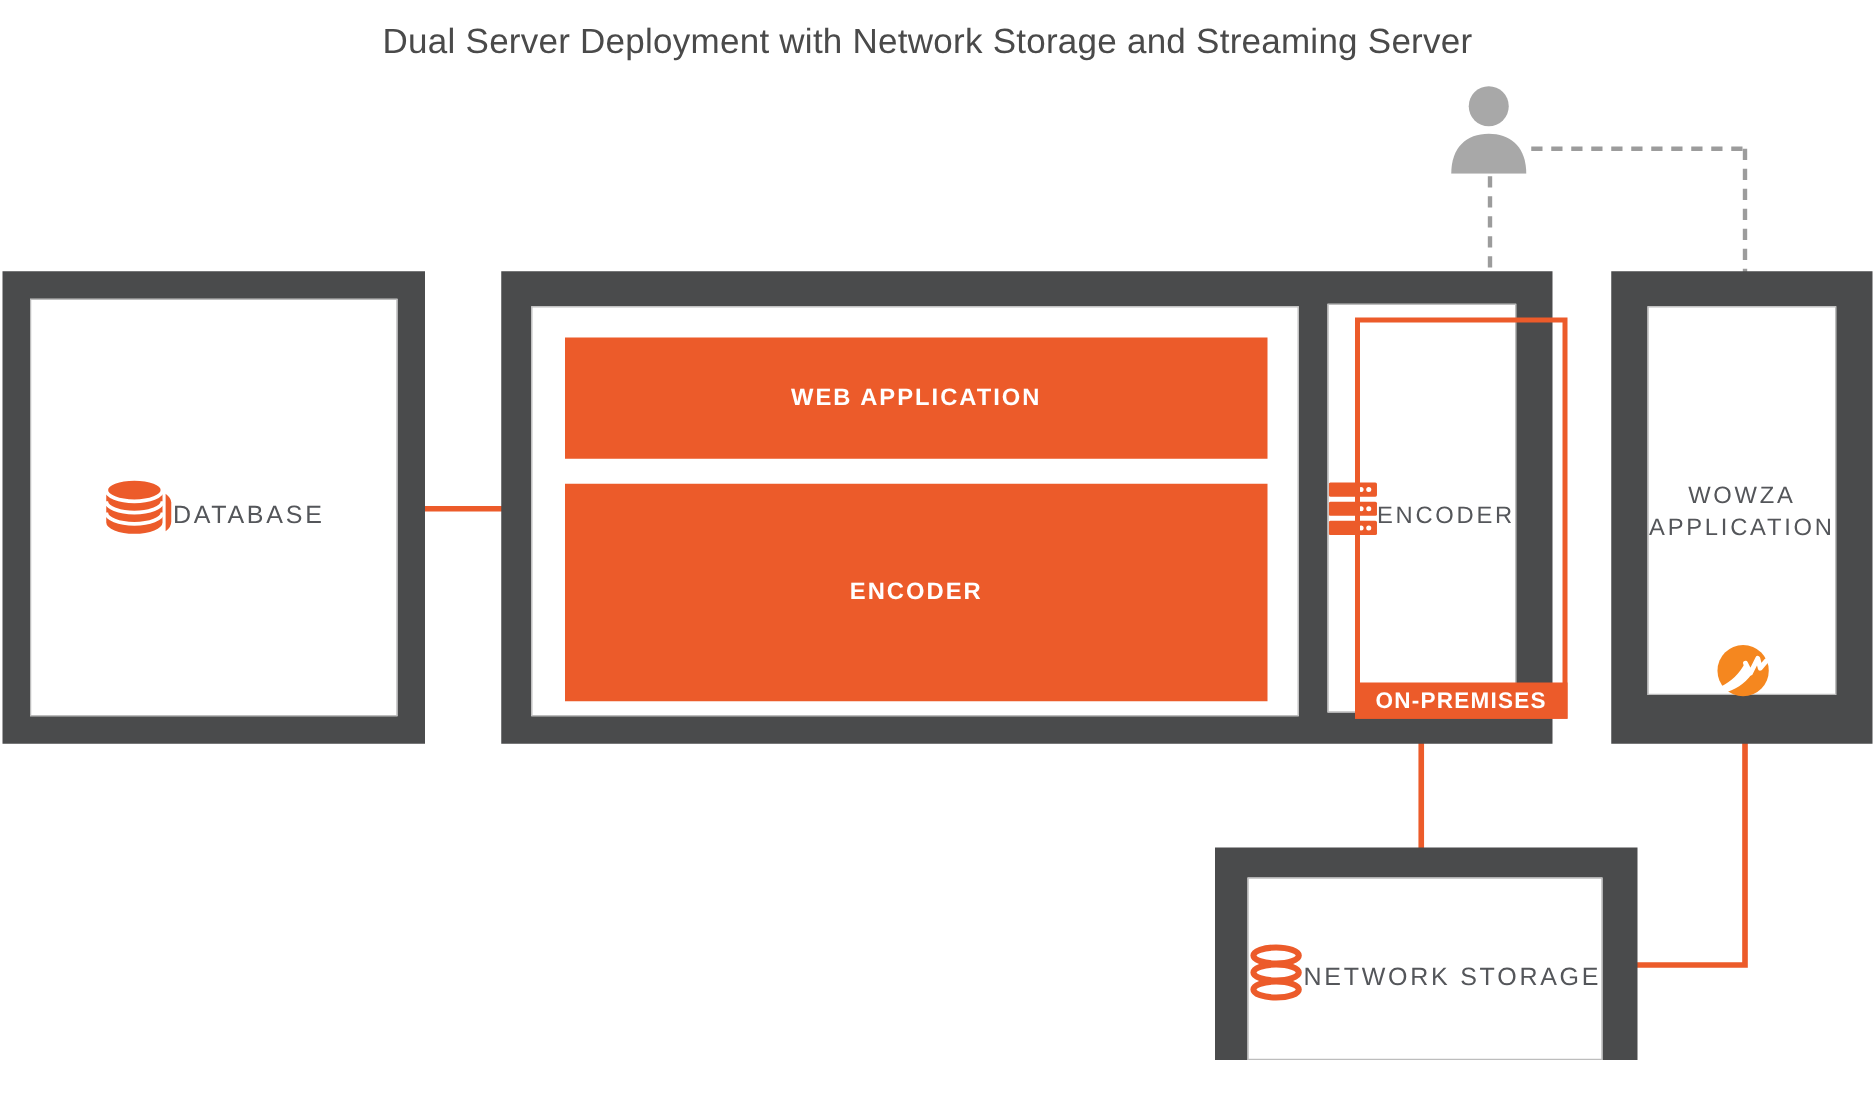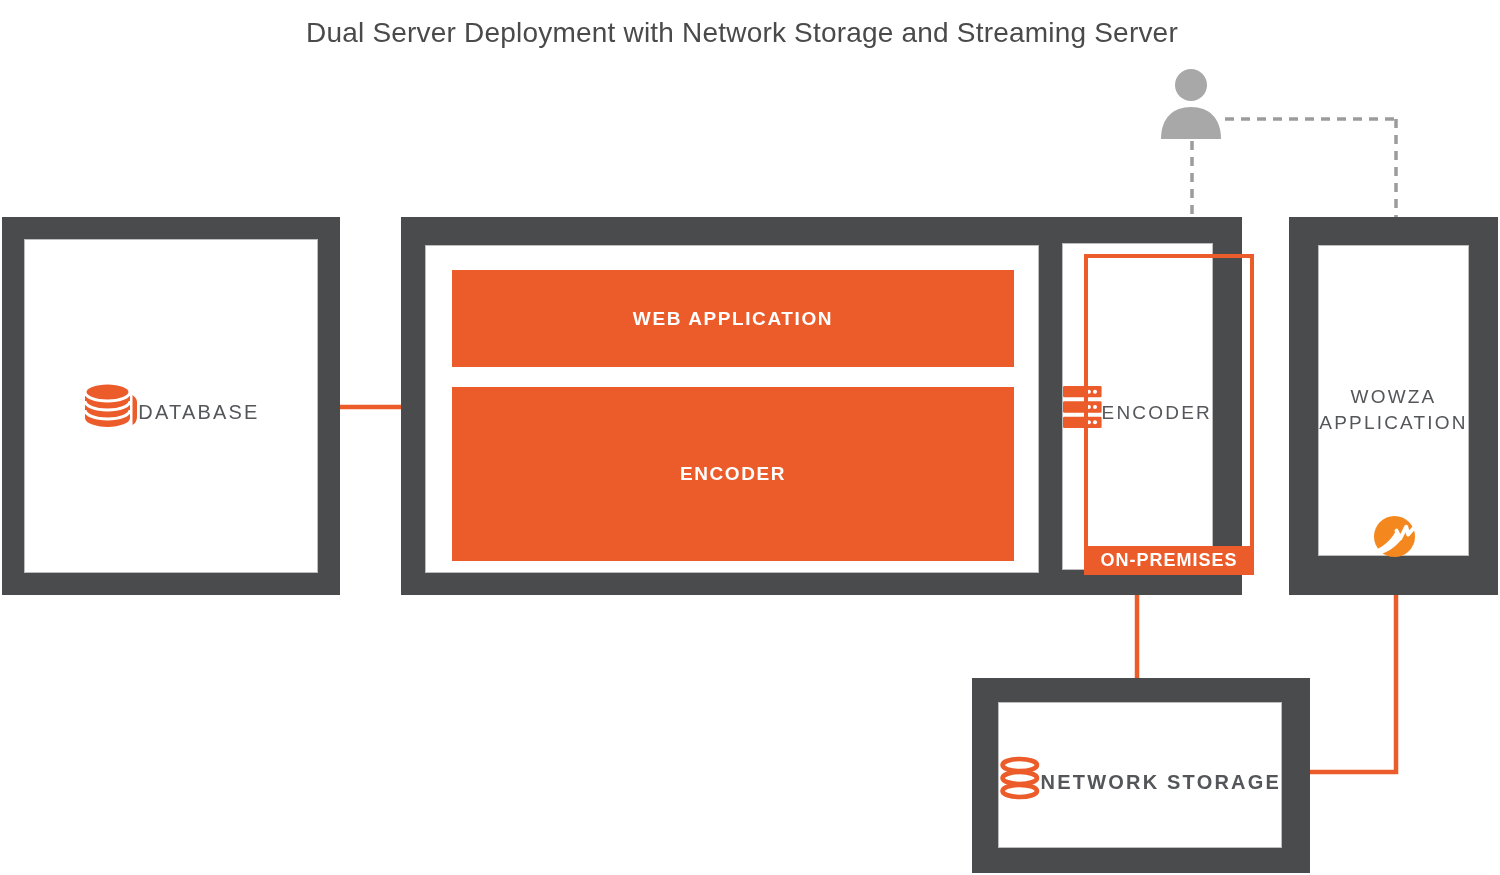--- a/index.html
+++ b/index.html
@@ -117,21 +117,21 @@
         <span>APPLICATION</span>
       </div>
       <svg class="wowza-logo" width="43" height="43" viewBox="0 0 44 44">
         <circle cx="22" cy="22" r="21" fill="var(--logo)"></circle>
         <path d="M4 35 C12 31 19 25 24 15 L29 25 C23 33 15 38 7 40 Z" fill="#fff"></path>
         <path d="M24 16 L28 24 L34 12 L36 20 L41 14" stroke="#fff" stroke-width="4" fill="none" stroke-linecap="round" stroke-linejoin="round"></path>
       </svg>
     </div>
   </div>
 
-  <div class="frame" style="left:972px;top:678px;width:338px;height:195px;font-weight:bold;">
+  <div class="frame" style="left:972px;top:678px;width:338px;height:170px;">
     <div class="panel" style="left:26px;top:24px;width:284px;height:146px;">
       <div class="center-content" style="transform:translateY(3px);">
         <svg width="58" height="60" viewBox="0 0 58 62">
           <ellipse cx="29" cy="49" rx="24" ry="8.5" fill="#fff" stroke="var(--accent)" stroke-width="6.5"></ellipse>
           <ellipse cx="29" cy="31" rx="24" ry="8.5" fill="#fff" stroke="var(--accent)" stroke-width="6.5"></ellipse>
           <ellipse cx="29" cy="13" rx="24" ry="8.5" fill="#fff" stroke="var(--accent)" stroke-width="6.5"></ellipse>
         </svg>
         <div class="node-label" style="margin-top:9px;">NETWORK STORAGE</div>
       </div>
     </div>

